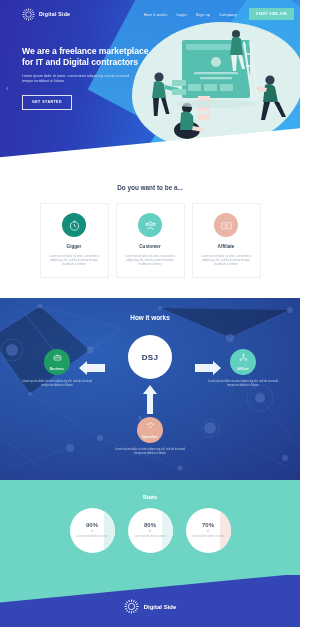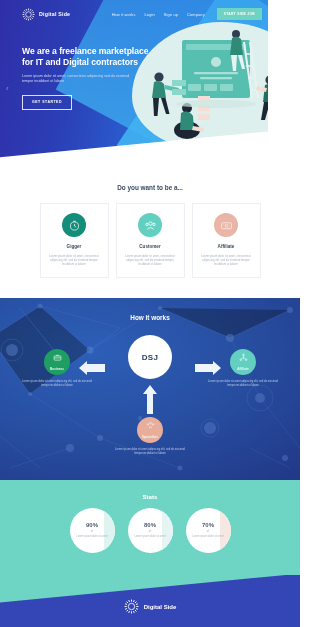--- a/index.html
+++ b/index.html
@@ -5,21 +5,21 @@
   * { box-sizing: border-box; margin: 0; padding: 0; }
   html, body {
     width: 300px; height: 627px;
     font-family: "Liberation Sans", sans-serif;
     background: #fff; overflow: hidden;
   }
   .page { position: relative; width: 300px; height: 627px; overflow: hidden; }
 
   
   .hero {
-    position: relative; width: 268px; height: 172px; overflow: hidden;
+    position: relative; width: 300px; height: 172px; overflow: hidden;
     background: linear-gradient(100deg,#2f2fa8 0%,#2b3fb6 28%,#2a65d6 58%,#2e9ae8 85%,#34a8ee 100%);
   }
   .hero-diag1 {
     position: absolute; right: -30px; top: -80px; width: 200px; height: 230px;
     background: linear-gradient(180deg,#2b7fe0,#3ba5ec);
     transform: rotate(28deg); opacity: .85;
   }
   .hero-diag2 {
     position: absolute; right: -60px; top: 10px; width: 170px; height: 200px;
     background: linear-gradient(180deg,#39a5ee,#41b4f2);

